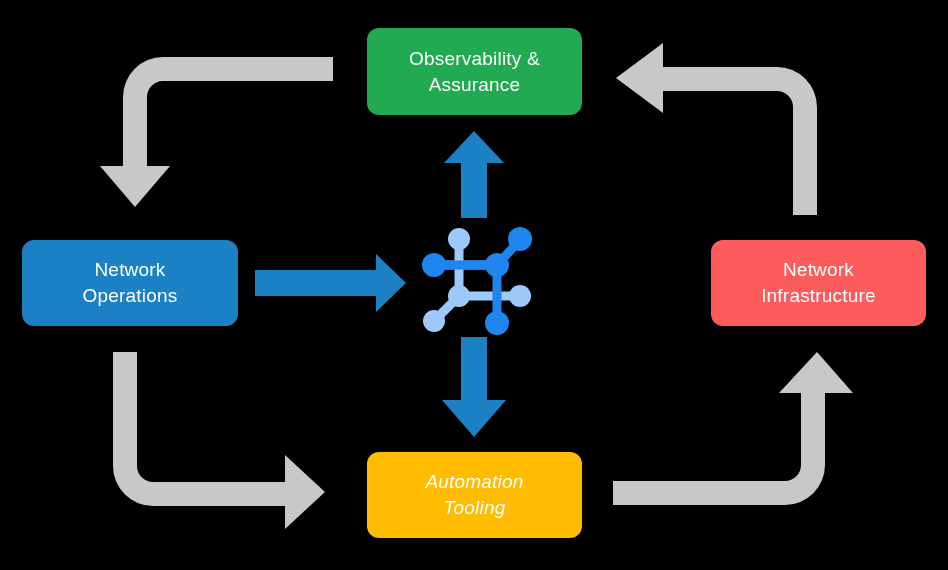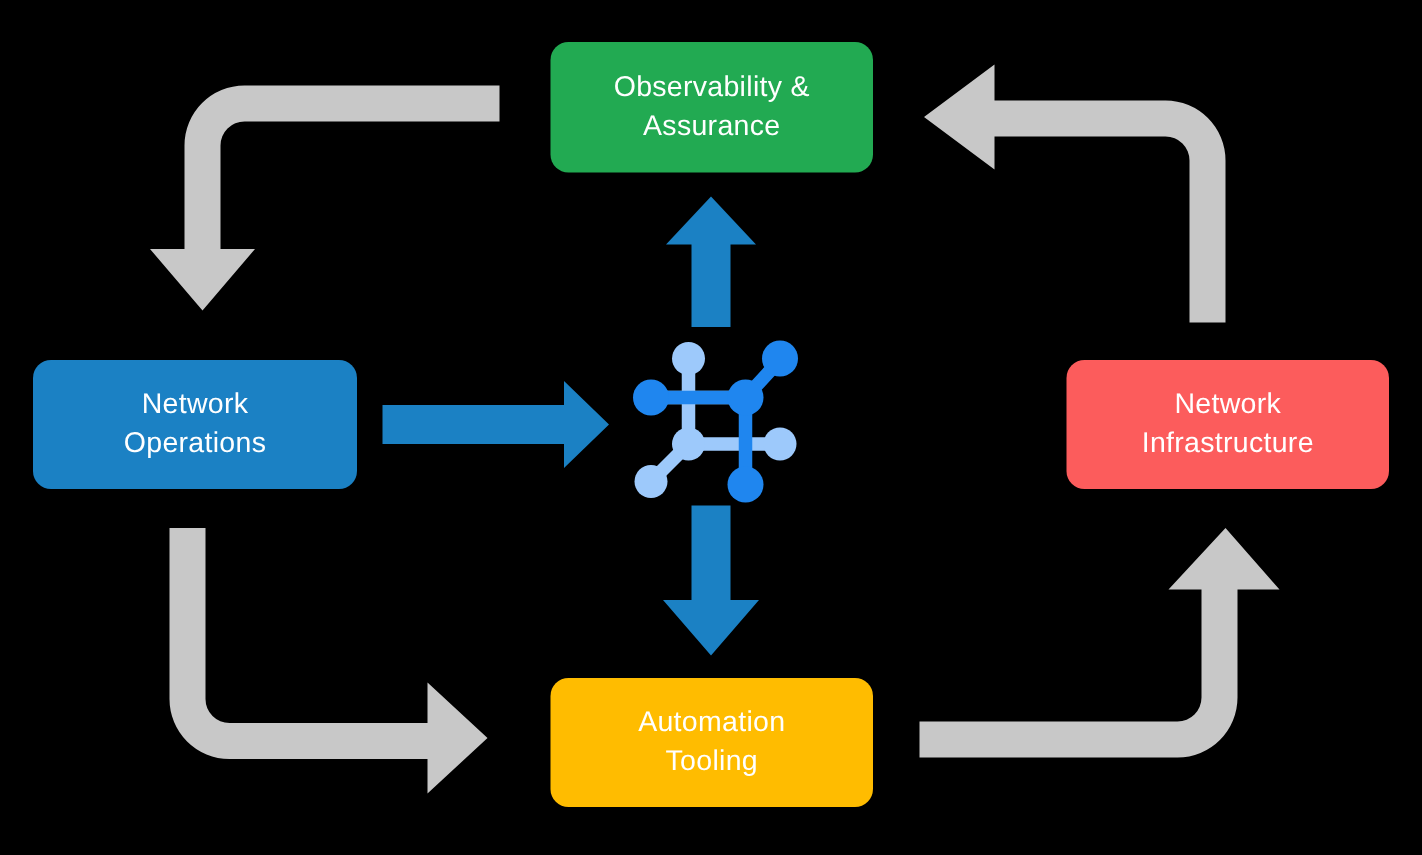--- a/index.html
+++ b/index.html
@@ -34,21 +34,21 @@
   #box-observability {
     left: 367px; top: 28px; width: 215px; height: 87px;
   }
   #box-network-operations {
     left: 22px; top: 240px; width: 216px; height: 86px;
   }
   #box-network-infrastructure {
     left: 711px; top: 240px; width: 215px; height: 86px;
   }
   #box-automation-tooling {
-    left: 367px; top: 452px; width: 215px; height: 86px;
+    left: 367px; top: 452px; width: 215px; height: 86px; font-style: italic;
   }
   .svg-layer {
     position: absolute;
     left: 0; top: 0;
     width: 948px; height: 570px;
   }
   .label-text { pointer-events: none; }
 </style>
 </head>
 <body>

